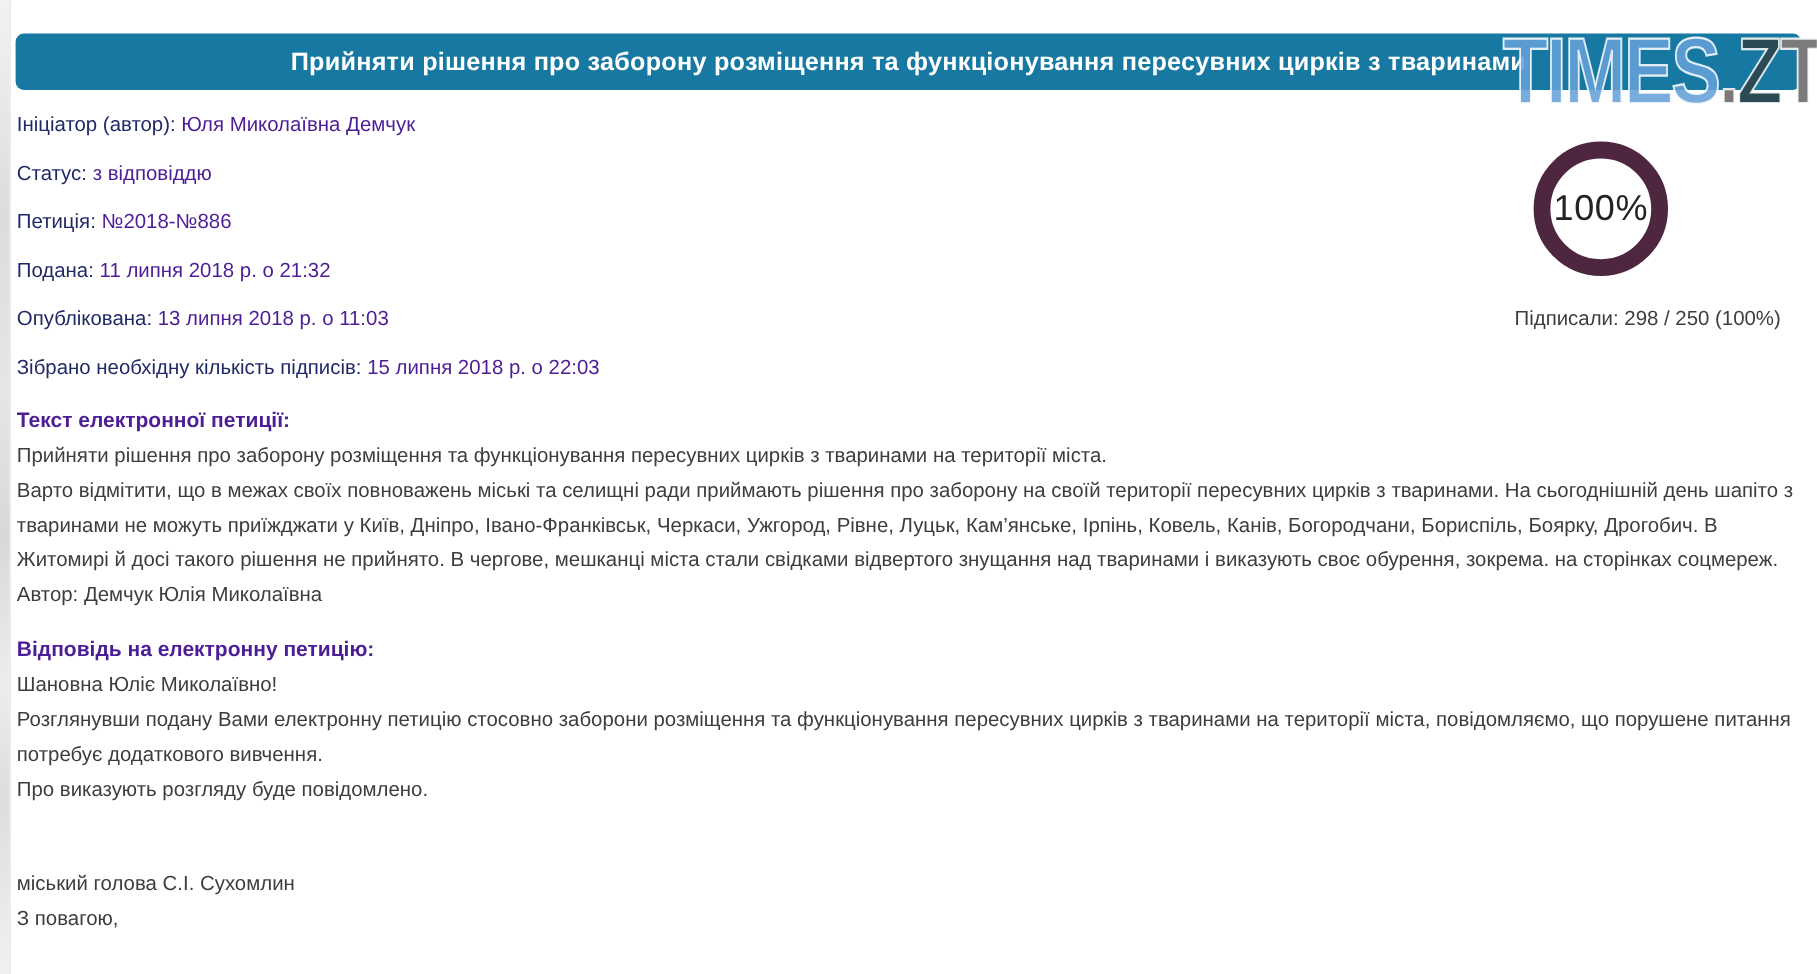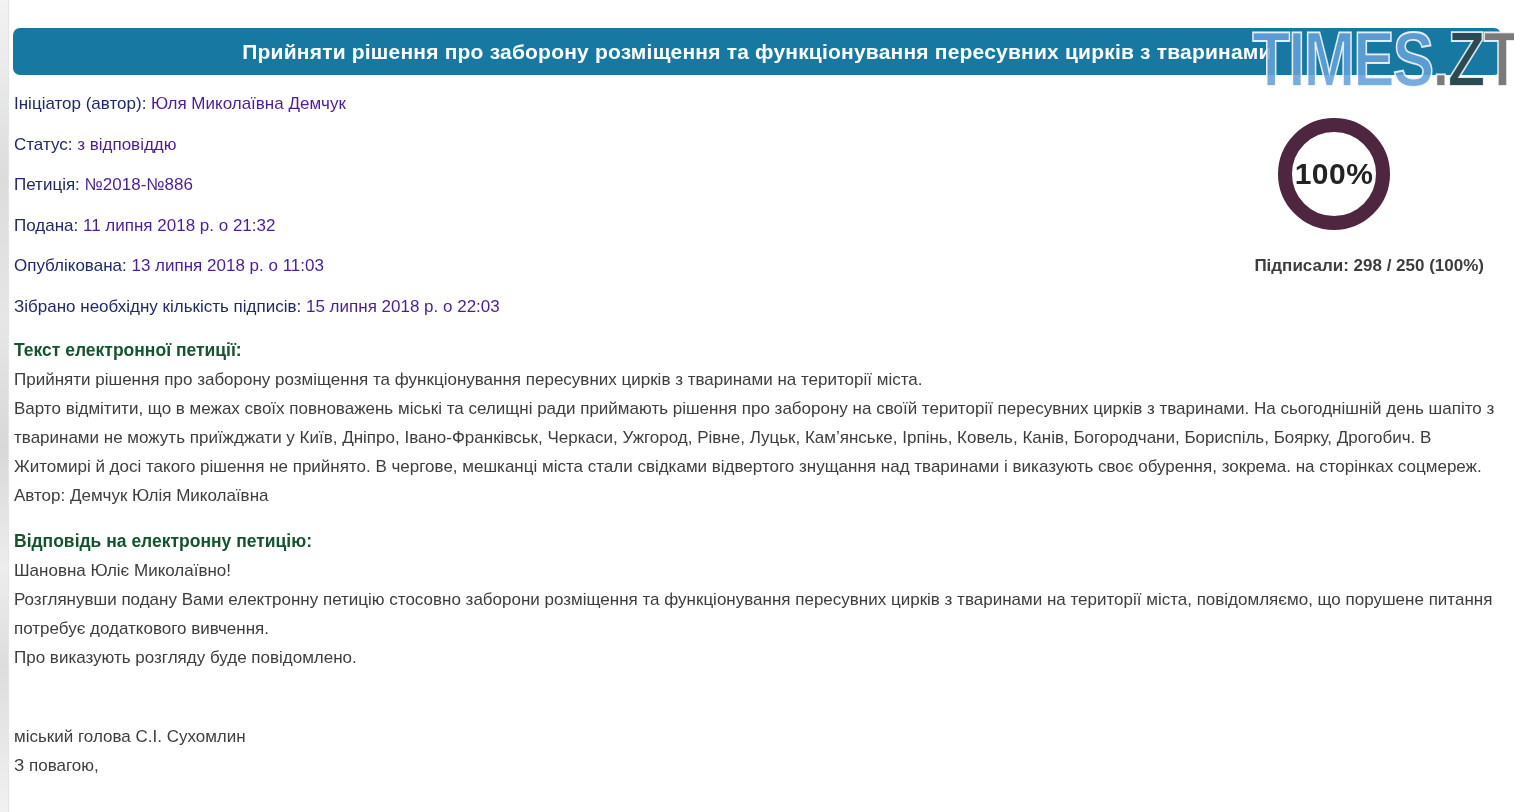--- a/index.html
+++ b/index.html
@@ -59,39 +59,39 @@
 
   
   .meta { position: absolute; left: 14px; top: 94px; z-index: 2; }
   .meta-row { height: 40.5px; font-size: 17px; line-height: 20px; white-space: nowrap; }
   .lbl { font-weight: normal; color: #202a66; }
   .val { color: #4c1d95; }
 
   
   .progress {
     position: absolute; left: 1184px; top: 118px; width: 300px;
-    text-align: center; z-index: 2; font-weight: bold;
+    text-align: center; z-index: 2;
   }
   .ring {
     width: 112px; height: 112px;
     border: 14px solid #4e2640;
     border-radius: 50%;
     margin: 0 auto;
     display: flex; align-items: center; justify-content: center;
     background: #ffffff;
   }
   .ring span { font-size: 30px; color: #232323; letter-spacing: 0.5px; }
   .signed { margin-top: 26px; font-size: 17px; color: #3d3d3d; white-space: nowrap; text-align: right; }
 
   
   .content {
     position: absolute; left: 14px; top: 336px; width: 1488px;
     font-size: 17px; line-height: 29px; color: #3d3d3d;
   }
-  .sec-heading { font-weight: bold; color: #14532d; font-size: 17.5px; }
+  .sec-heading { font-weight: bold; color: #4c1d95; font-size: 17.5px; }
   .section.response { margin-top: 17px; }
   .signature { margin-top: 50px; }
 </style>
 </head>
 <body>
 
 <div class="page">
 
   <div class="edge-strip"></div>
 

